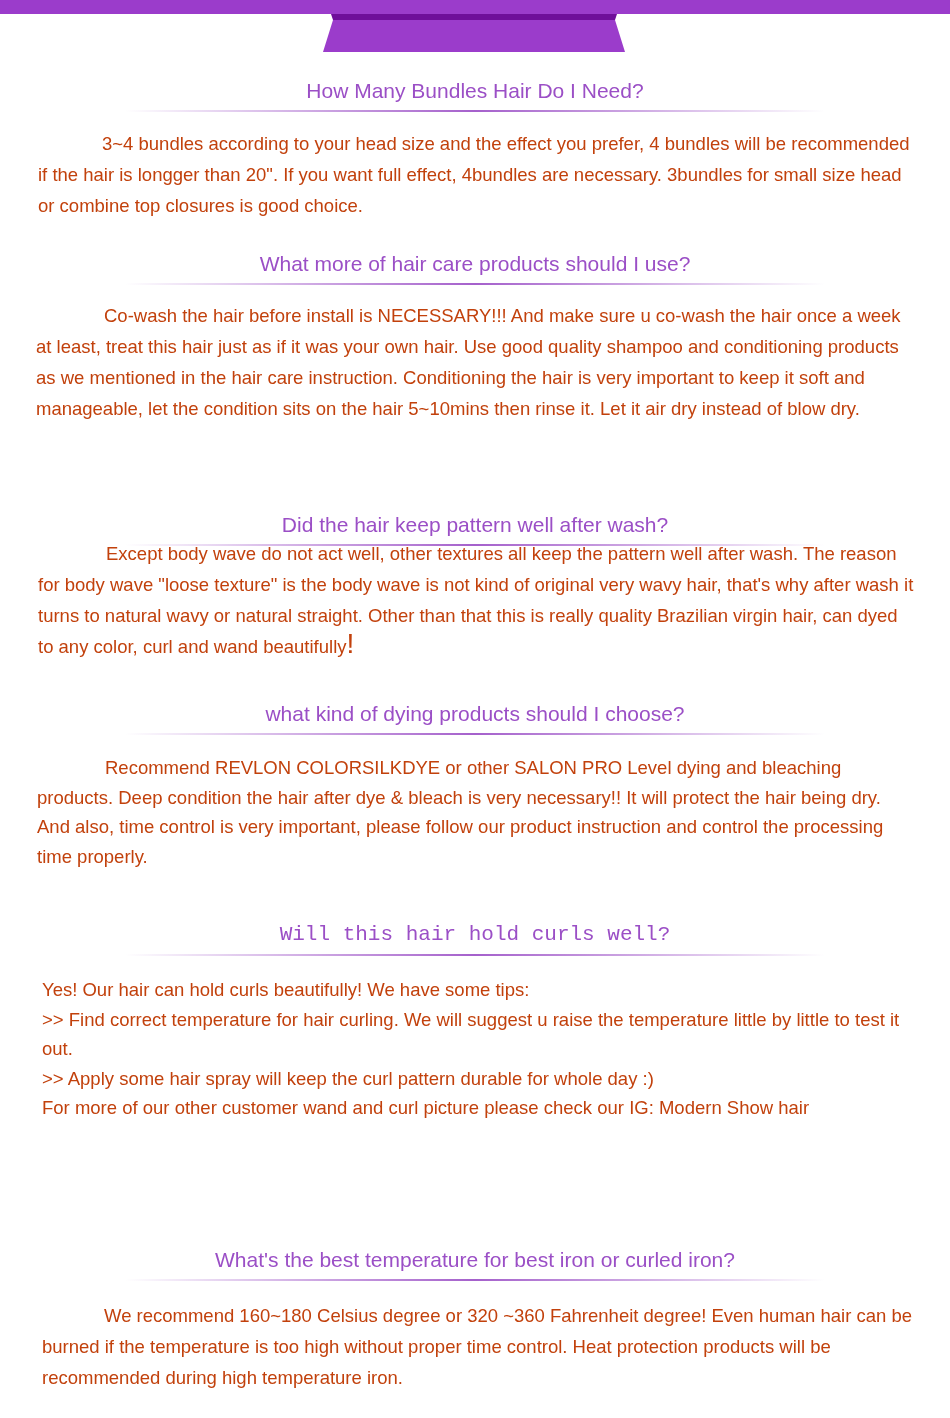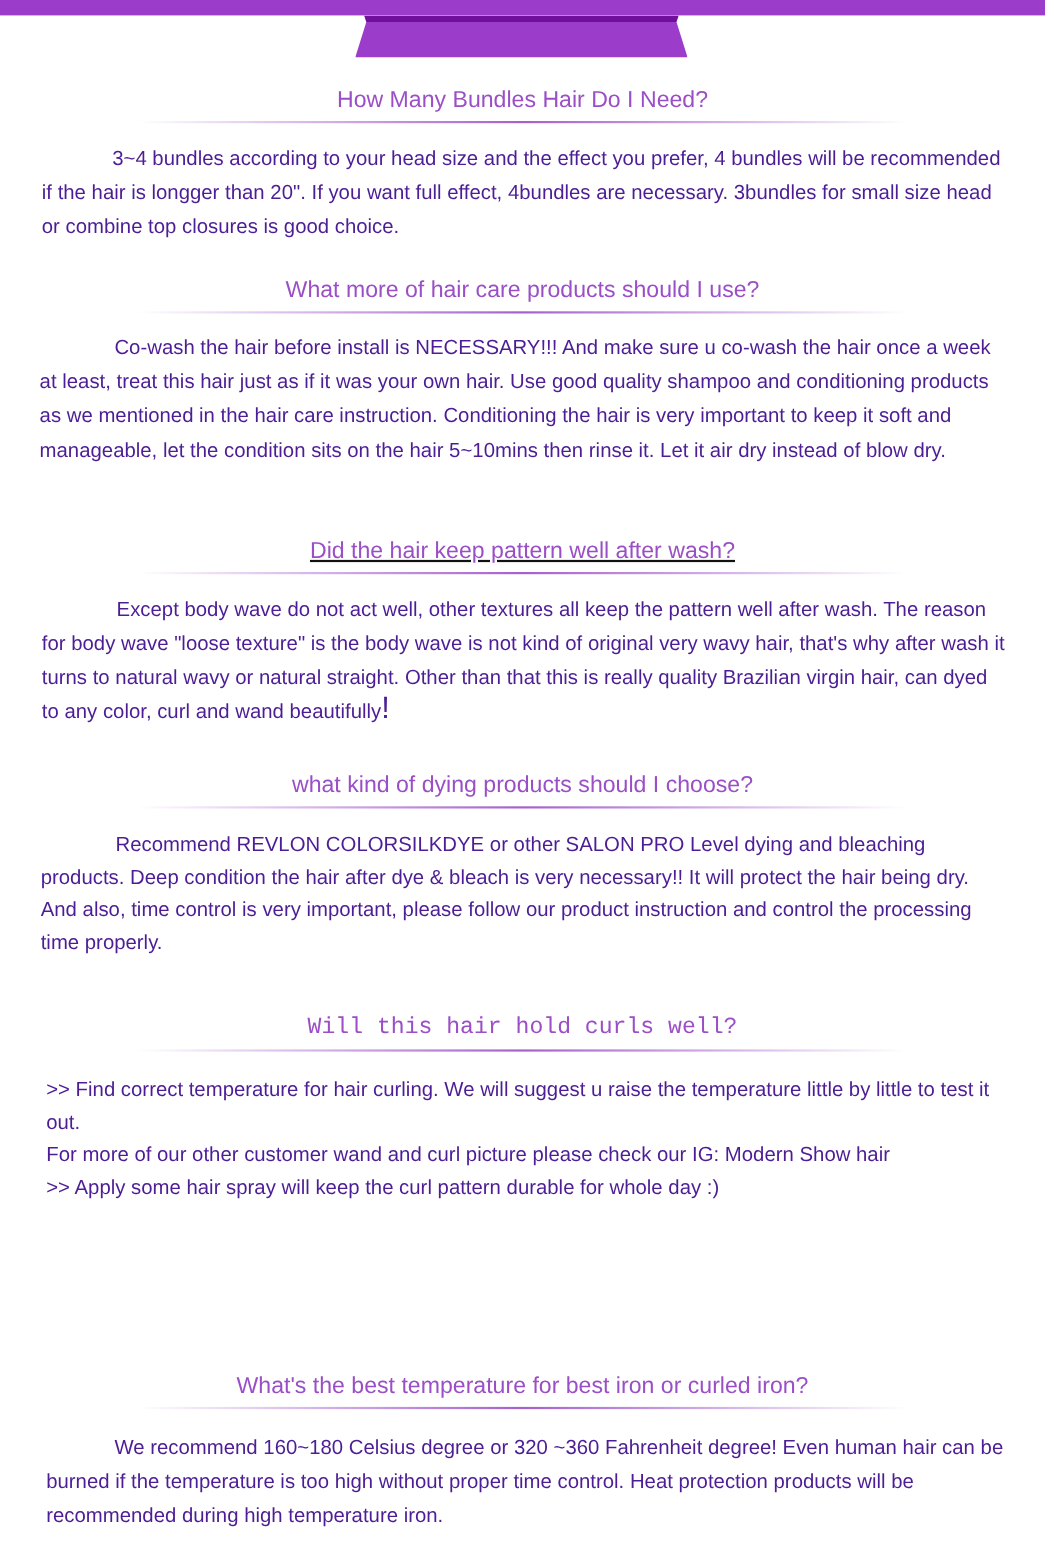--- a/index.html
+++ b/index.html
@@ -7,21 +7,21 @@
          font-family: "Liberation Sans", "DejaVu Sans", sans-serif; color: #111; }
   .topbar { position: absolute; left: 0; top: 0; width: 950px; height: 14px; background: #9b3ccb; }
   .banner { position: absolute; left: 323px; top: 14px; width: 302px; height: 39px; }
   .banner svg { position: absolute; left: 0; top: 0; }
   .banner-label { position: absolute; left: 0; top: 9px; width: 302px; text-align: center;
                   color: #ffffff; font-size: 22px; letter-spacing: 0.5px; margin-top: 40px; }
   .section { position: absolute; left: 0; width: 950px; }
   .q-title { text-align: center; color: #9b4fc6; font-size: 21px; line-height: 26px; margin: 0; font-weight: normal; }
   .q-rule { margin: 6px auto 0 auto; width: 700px; height: 2px;
             background: linear-gradient(to right, rgba(155,79,198,0) 0%, rgba(155,79,198,0.55) 30%, rgba(155,79,198,0.9) 50%, rgba(155,79,198,0.55) 70%, rgba(155,79,198,0) 100%); }
-  .answer { position: absolute; font-size: 18.5px; line-height: 31px; color: #4c1d95; margin: 0; }
+  .answer { position: absolute; font-size: 18.5px; line-height: 31px; color: #c2410c; margin: 0; }
   .answer .indent { display: inline-block; width: 64px; }
   .tips p { margin: 0; font-size: 18.5px; line-height: 29.5px; }
   .bang { font-size: 28px; line-height: 10px; }
 </style>
 </head>
 <body>
 
 <div class="topbar"></div>
 <div class="banner">
   <svg width="302" height="39" viewBox="0 0 302 39">
@@ -37,39 +37,40 @@
   <div class="q-rule"></div>
 </div>
 <p class="answer" style="left:38px; top:128px; width:880px;"><span class="indent"></span><span>3~4 bundles according to your head size and the effect you prefer, 4 bundles will be recommended if the hair is longger than 20". If you want full effect, 4bundles are necessary. 3bundles for small size head or combine top closures is good choice.</span></p>
 
 <div class="section" style="top:251px;">
   <h2 class="q-title">What more of hair care products should I use?</h2>
   <div class="q-rule"></div>
 </div>
 <p class="answer" style="left:36px; top:300px; width:885px;"><span class="indent" style="width:68px"></span><span>Co-wash the hair before install is NECESSARY!!! And make sure u co-wash the hair once a week at least, treat this hair just as if it was your own hair. Use good quality shampoo and conditioning products as we mentioned in the hair care instruction. Conditioning the hair is very important to keep it soft and manageable, let the condition sits on the hair 5~10mins then rinse it. Let it air dry instead of blow dry.</span></p>
 
-<div class="section" style="top:488px;text-decoration:underline;">
+<div class="section" style="top:512px;">
   <h2 class="q-title">Did the hair keep pattern well after wash?</h2>
   <div class="q-rule"></div>
 </div>
 <p class="answer" style="left:38px; top:538px; width:880px;"><span class="indent" style="width:68px"></span><span>Except body wave do not act well, other textures all keep the pattern well after wash. The reason for body wave "loose texture" is the body wave is not kind of original very wavy hair, that's why after wash it turns to natural wavy or natural straight. Other than that this is really quality Brazilian virgin hair, can dyed to any color, curl and wand beautifully</span><span class="bang">!</span></p>
 
 <div class="section" style="top:701px;">
   <h2 class="q-title">what kind of dying products should I choose?</h2>
   <div class="q-rule"></div>
 </div>
 <p class="answer" style="left:37px; top:753px; width:860px; line-height:29.5px;"><span class="indent" style="width:68px"></span><span>Recommend REVLON COLORSILKDYE or other SALON PRO Level dying and bleaching products. Deep condition the hair after dye &amp; bleach is very necessary!! It will protect the hair being dry. And also, time control is very important, please follow our product instruction and control the processing time properly.</span></p>
 
 <div class="section" style="top:922px;font-family:Liberation Mono, monospace;">
   <h2 class="q-title">Will this hair hold curls well?</h2>
   <div class="q-rule"></div>
 </div>
 <div class="answer tips" style="left:42px; top:975px; width:870px;">
+  <p> Yes! Our hair can hold curls beautifully! We have some tips:</p>
   <p> &gt;&gt; Find correct temperature for hair curling. We will suggest u raise the temperature little by little to test it out.</p>
+  <p> &gt;&gt; Apply some hair spray will keep the curl pattern durable for whole day :)</p>
   <p style="width:790px"> For more of our other customer wand and curl picture please check our IG: Modern Show hair</p>
-  <p> &gt;&gt; Apply some hair spray will keep the curl pattern durable for whole day :)</p>
 </div>
 
 <div class="section" style="top:1247px;">
   <h2 class="q-title">What's the best temperature for best iron or curled iron?</h2>
   <div class="q-rule"></div>
 </div>
 <p class="answer" style="left:42px; top:1300px; width:880px;"><span class="indent" style="width:62px"></span><span>We recommend  160~180 Celsius degree or 320 ~360 Fahrenheit degree! Even human hair can be burned if the temperature is too high without proper time control. Heat protection products will be recommended during high temperature iron.</span></p>
 
 </body></html>

